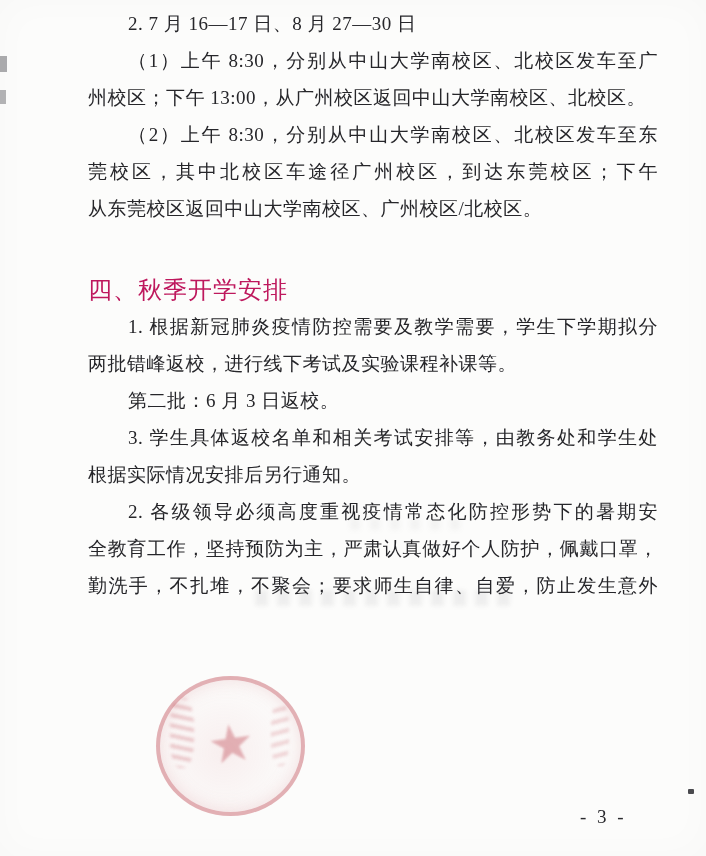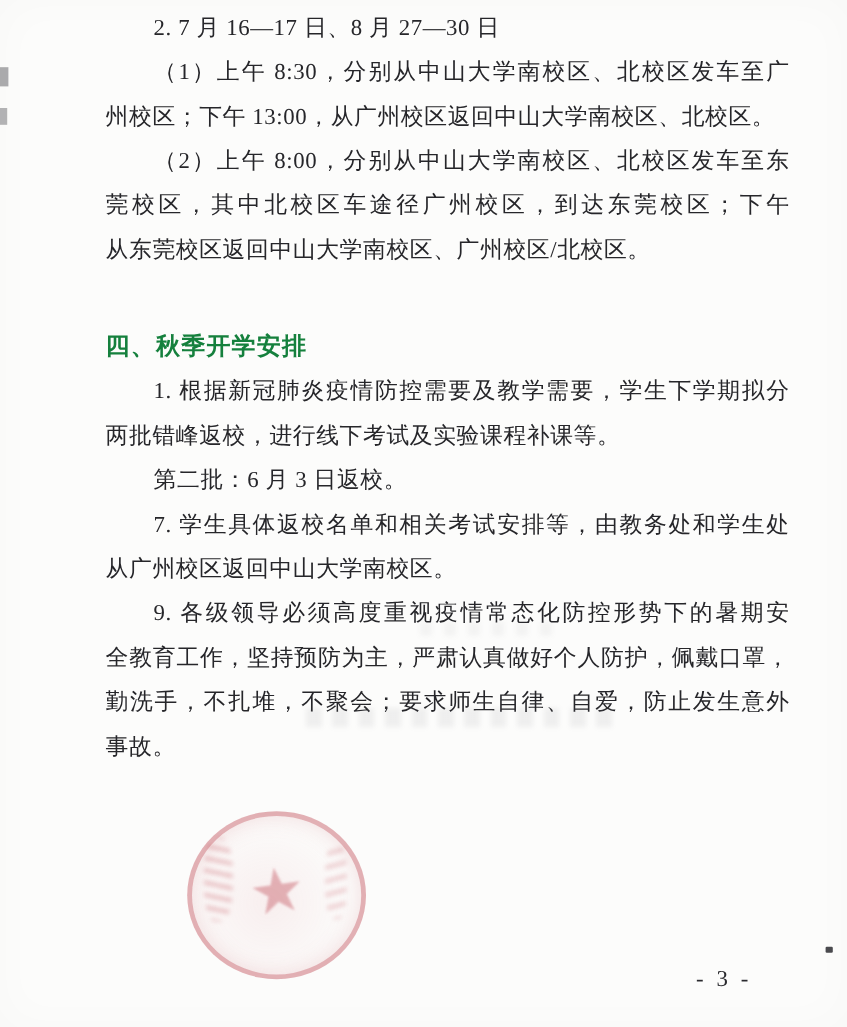--- a/index.html
+++ b/index.html
@@ -33,23 +33,23 @@
   }
   .line.start { padding-left: 40px; }
   .line.cont  { padding-left: 0; }
   .line.j {
     text-align: justify;
     text-align-last: justify;
   }
   .line.nj { white-space: nowrap; }
   .line.heading {
     font-family: "Liberation Sans", "DejaVu Sans", sans-serif;
-    font-weight: 700;
-    font-size: 20px;
-    color: #15803d;
+    font-weight: 400;
+    font-size: 24px;
+    color: #be185d;
     letter-spacing: 1px;
     margin-top: 44px;
   }
   .page-number {
     position: absolute;
     left: 580px;
     top: 806px;
     font-size: 19px;
     letter-spacing: 3px;
     color: #2a2a2e;
@@ -133,33 +133,32 @@
 </head>
 <body>
 
 <div class="page">
 
   <div class="content">
 
   <div class="line start nj">2. 7 月 16—17 日、8 月 27—30 日</div>
       <div class="line start j">（1）上午 8:30，分别从中山大学南校区、北校区发车至广</div>
       <div class="line cont nj">州校区；下午 13:00，从广州校区返回中山大学南校区、北校区。</div>
-      <div class="line start j">（2）上午 8:00，分别从中山大学南校区、北校区发车至东</div>
+      <div class="line start j">（2）上午 8:30，分别从中山大学南校区、北校区发车至东</div>
       <div class="line cont j">莞校区，其中北校区车途径广州校区，到达东莞校区；下午 17:00，</div>
       <div class="line cont nj">从东莞校区返回中山大学南校区、广州校区/北校区。</div>
       <div class="line heading nj">四、秋季开学安排</div>
       <div class="line start j">1. 根据新冠肺炎疫情防控需要及教学需要，学生下学期拟分</div>
       <div class="line cont nj">两批错峰返校，进行线下考试及实验课程补课等。</div>
       <div class="line start nj">第二批：6 月 3 日返校。</div>
-      <div class="line start j">7. 学生具体返校名单和相关考试安排等，由教务处和学生处</div>
-      <div class="line cont nj">从广州校区返回中山大学南校区。</div>
-      <div class="line start j">9. 各级领导必须高度重视疫情常态化防控形势下的暑期安</div>
+      <div class="line start j">3. 学生具体返校名单和相关考试安排等，由教务处和学生处</div>
+      <div class="line cont nj">根据实际情况安排后另行通知。</div>
+      <div class="line start j">2. 各级领导必须高度重视疫情常态化防控形势下的暑期安</div>
       <div class="line cont j">全教育工作，坚持预防为主，严肃认真做好个人防护，佩戴口罩，</div>
       <div class="line cont j">勤洗手，不扎堆，不聚会；要求师生自律、自爱，防止发生意外</div>
-      <div class="line cont nj">事故。</div>
     </div>
 
   <div class="stamp">
     <span class="stamp-star">★</span>
     <span class="stamp-haze"></span>
     <span class="stamp-haze2"></span>
   </div>
 
   <div class="artifact ghost-row-1"></div>
   <div class="artifact ghost-row-2"></div>

